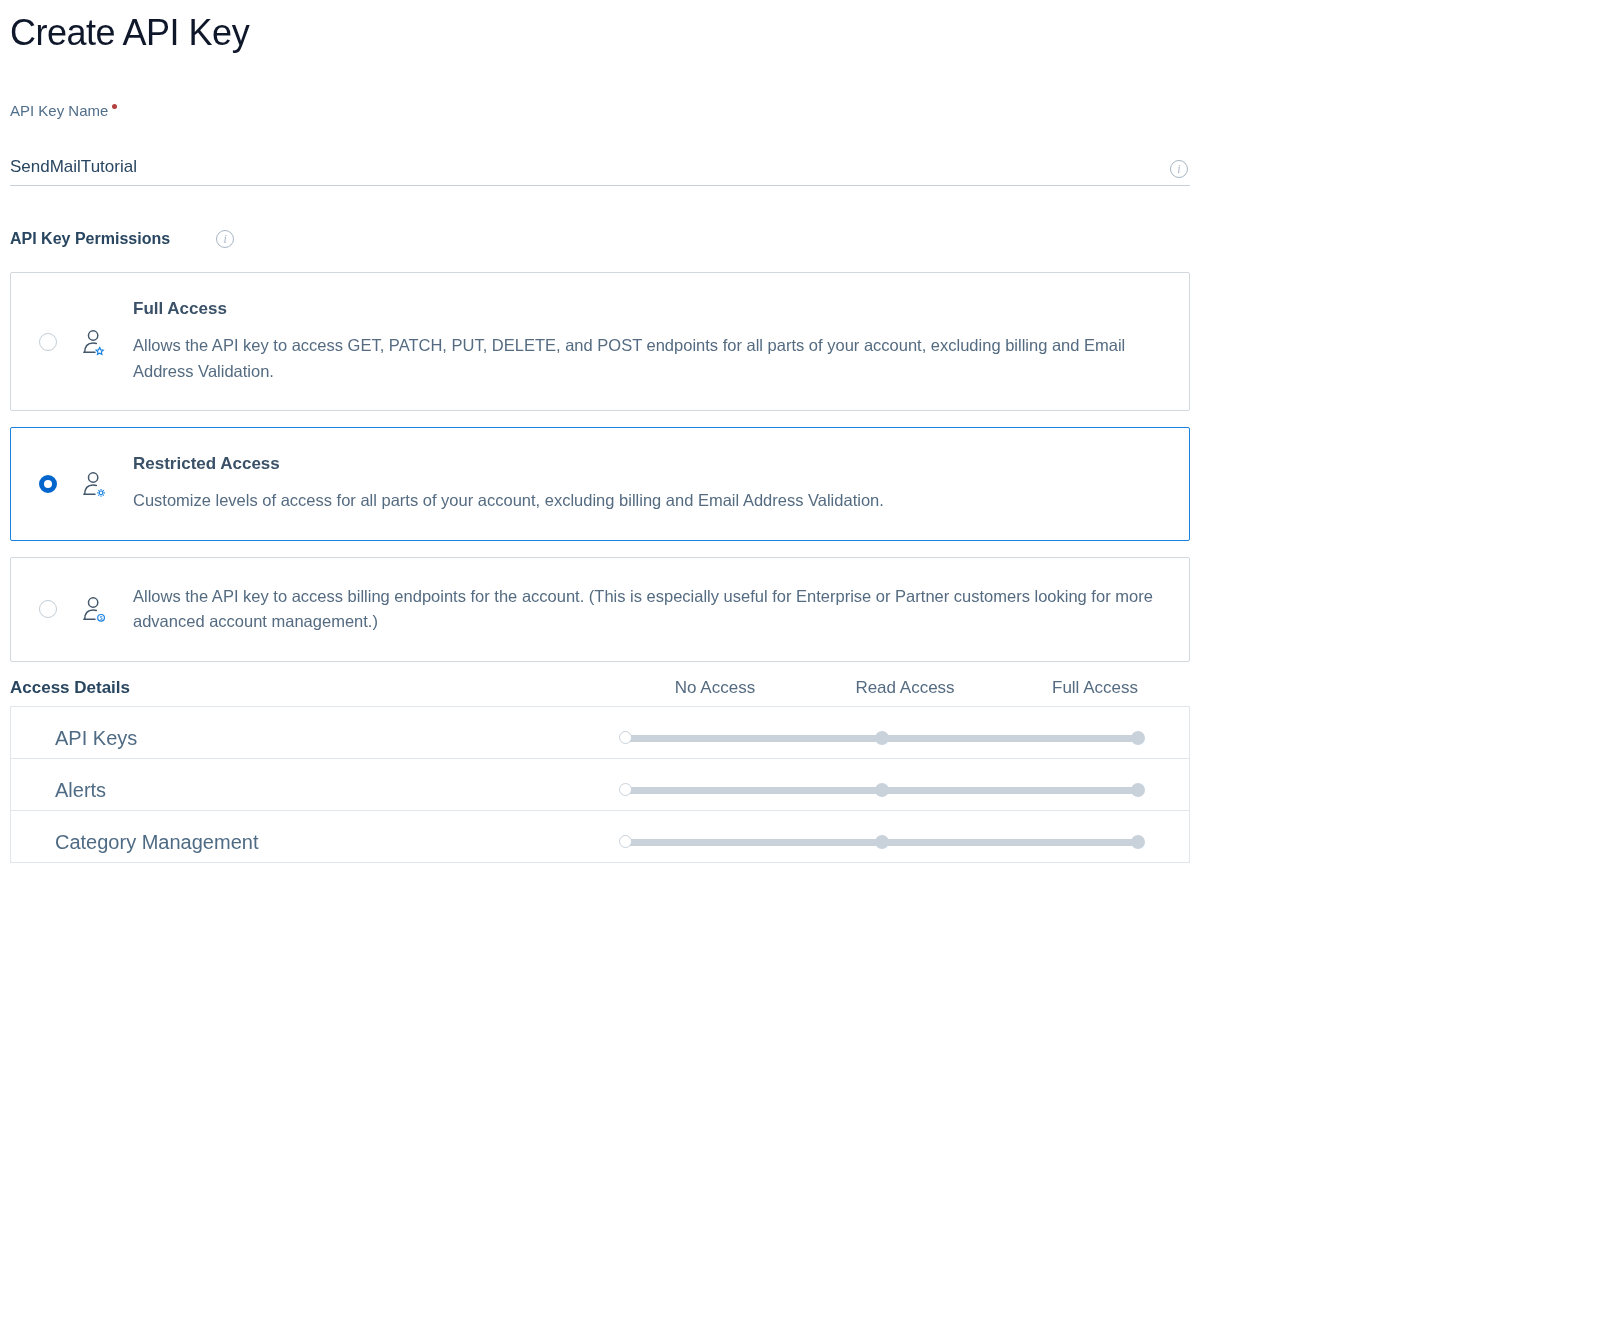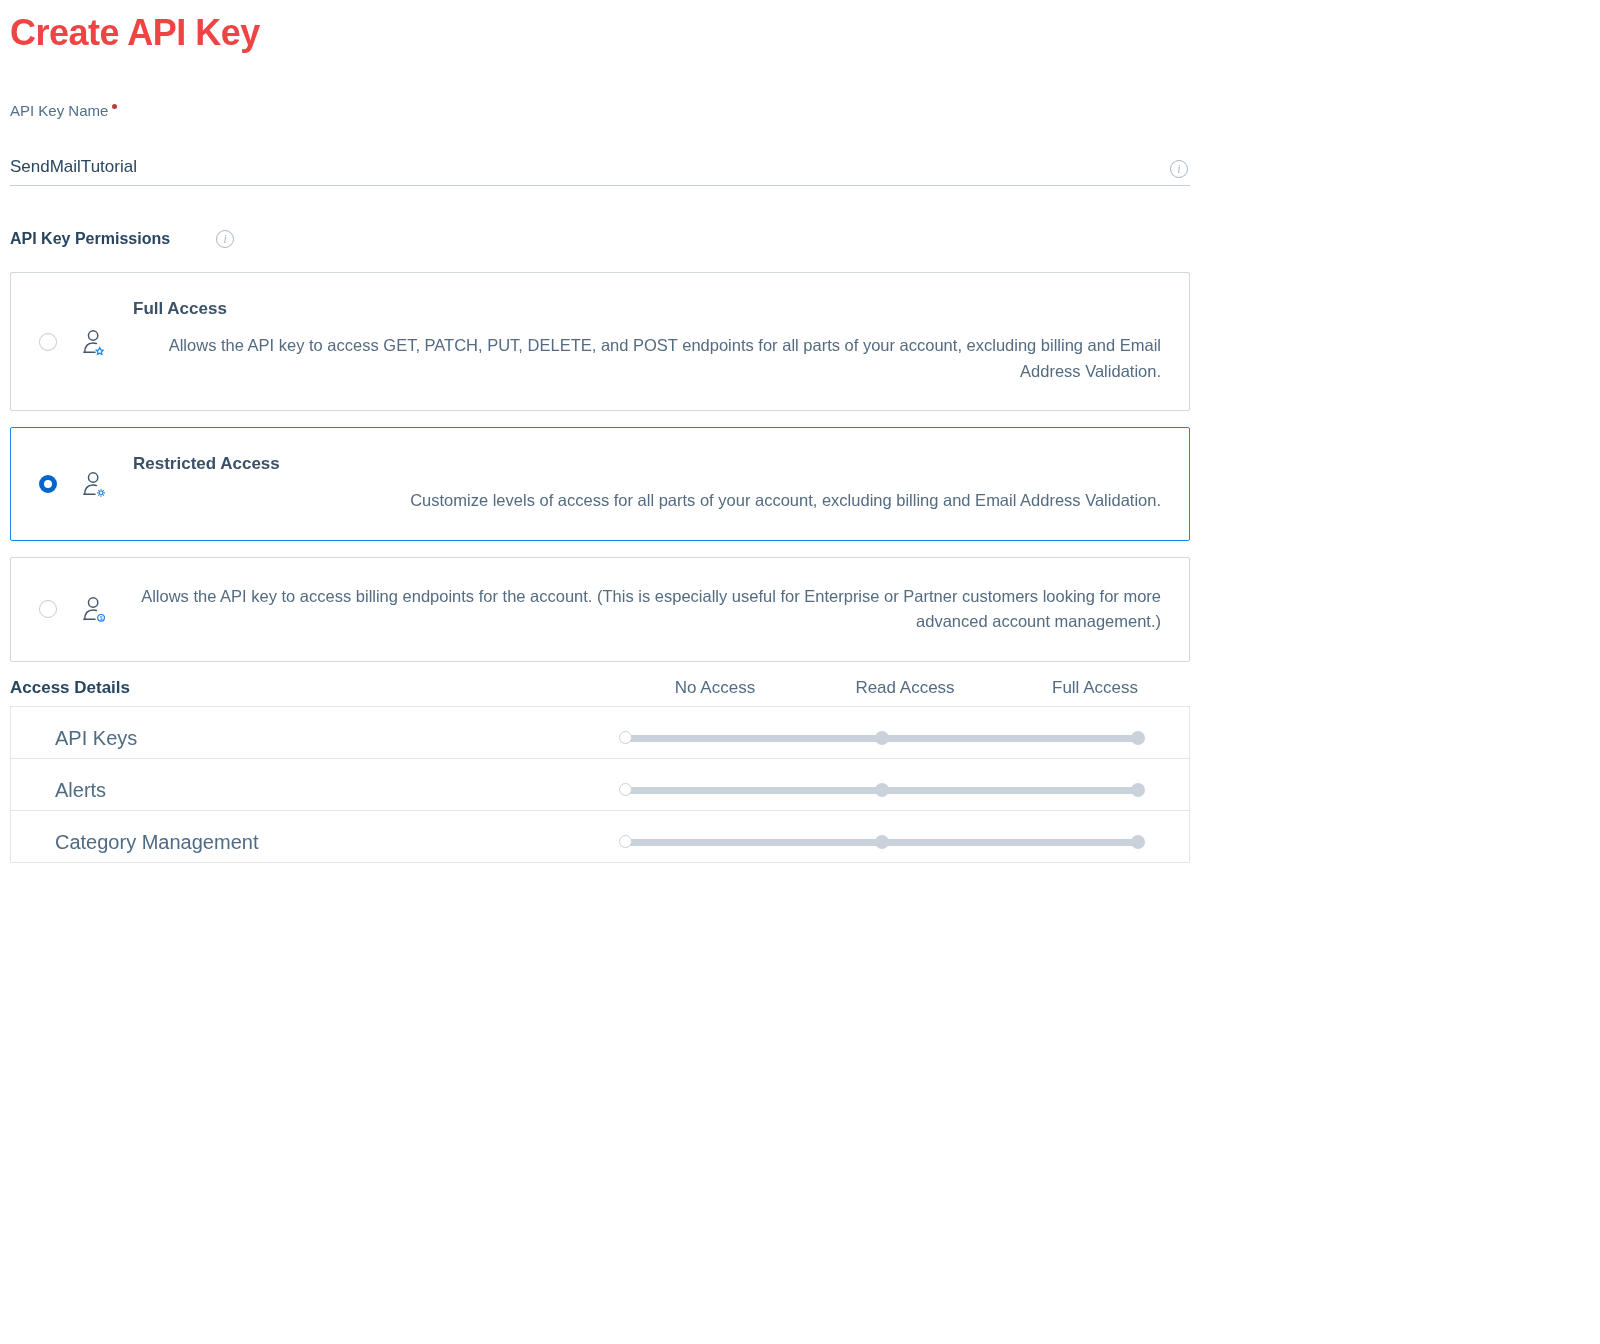--- a/index.html
+++ b/index.html
@@ -5,22 +5,22 @@
   * { box-sizing: border-box; margin: 0; padding: 0; }
   body {
     font-family: -apple-system, BlinkMacSystemFont, "Segoe UI", Helvetica, Arial, sans-serif;
     background: #ffffff;
     color: #294661;
     padding: 12px 10px 30px 10px;
     width: 1200px;
   }
   h1.page-title {
     font-size: 36px;
-    font-weight: 700;
-    color: #ef4444;
+    font-weight: 400;
+    color: #0f172a;
     letter-spacing: -0.5px;
     margin-bottom: 48px;
   }
   .field-label {
     font-size: 15px;
     color: #516f8a;
     margin-bottom: 6px;
     display: flex;
     align-items: center;
     gap: 4px;
@@ -125,21 +125,20 @@
   .perm-title {
     font-size: 17px;
     font-weight: 700;
     color: #3a5168;
     margin-bottom: 14px;
   }
   .perm-desc {
     font-size: 16.5px;
     color: #546b81;
     line-height: 1.55;
-    text-align: right;
   }
 
   .access-header {
     display: flex;
     align-items: center;
     margin-top: 16px;
     margin-bottom: 8px;
   }
   .access-header .ah-title {
     font-size: 17px;

